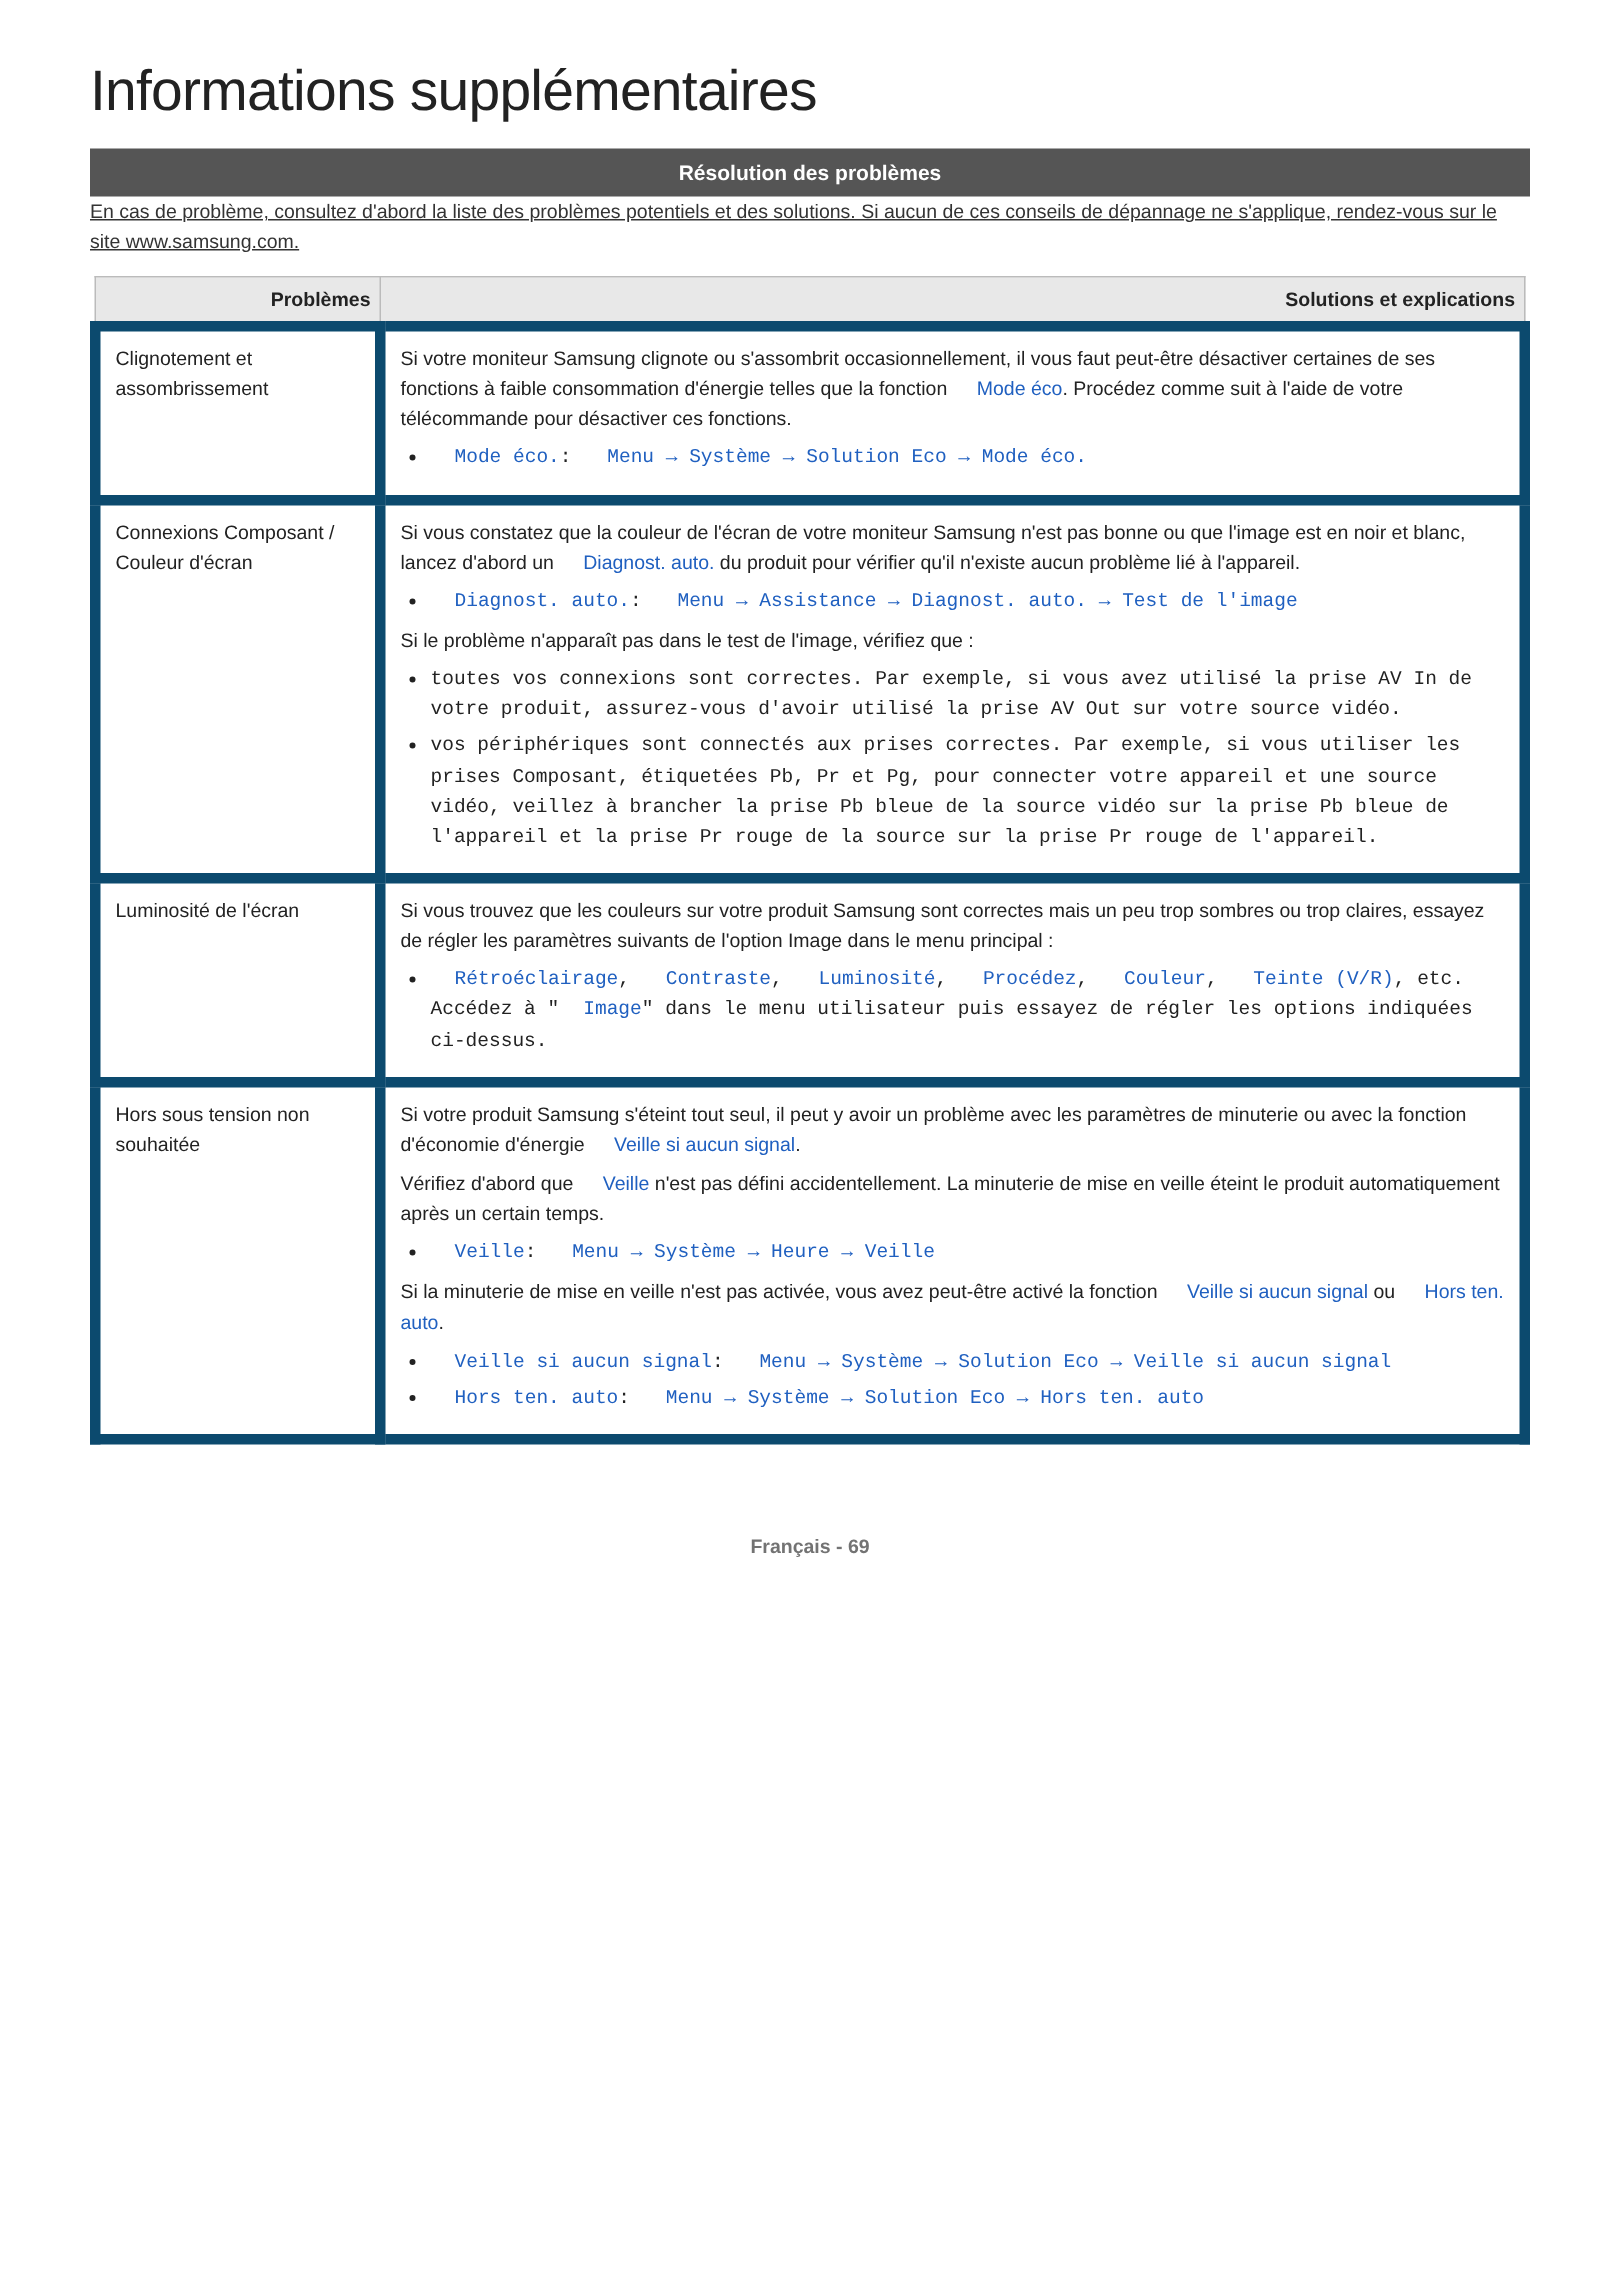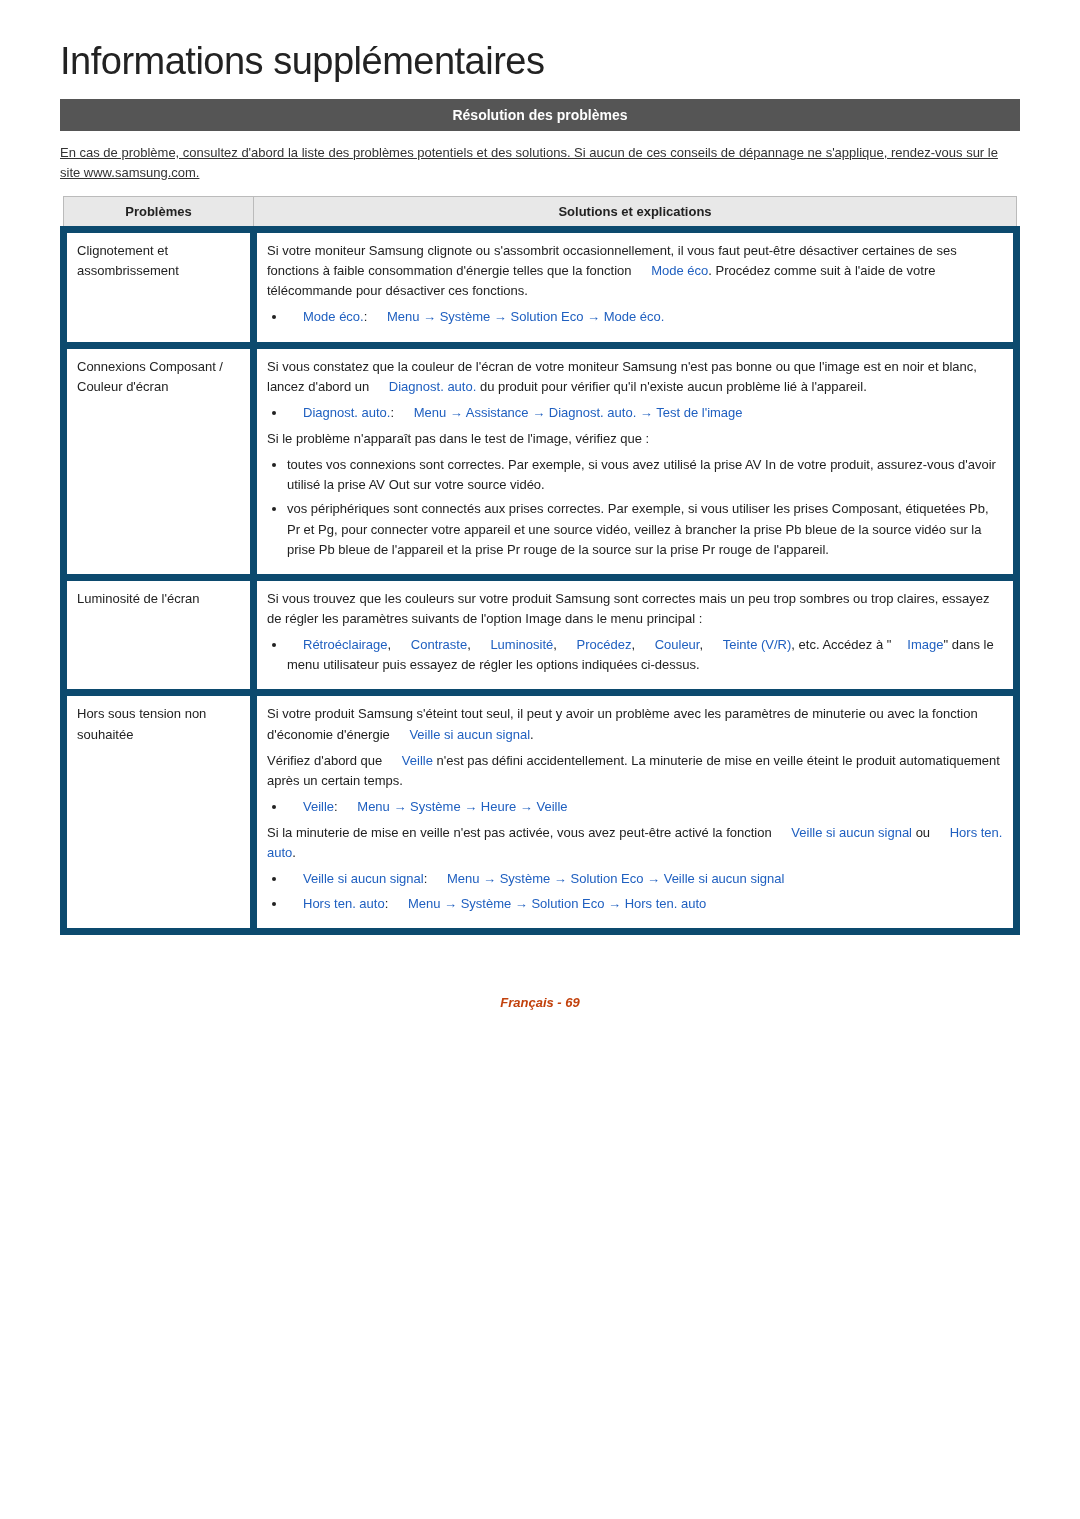--- a/index.html
+++ b/index.html
@@ -23,40 +23,40 @@
       margin-bottom: 16px;
       letter-spacing: -0.5px;
     }
     .section-header {
       background: #555;
       color: #fff;
       text-align: center;
       font-weight: bold;
       font-size: 14px;
       padding: 8px 12px;
-      margin-bottom: 12px;
+      margin-bottom: 0;
     }
     .intro-text {
       font-size: 13px;
       color: #333;
       margin-bottom: 14px;
       line-height: 1.5;
       text-decoration: underline;
     }
     table {
       width: 100%;
       border-collapse: collapse;
       margin-bottom: 20px;
       font-size: 13px;
     }
     table thead tr th {
       background: #e8e8e8;
       border: 1px solid #bbb;
       padding: 7px 6px;
-      text-align: center;
+      text-align: right;
       font-weight: bold;
       font-size: 13px;
     }
     table tbody tr td {
       border: 7px solid #0c4a6e;
       padding: 8px 10px;
       vertical-align: top;
       line-height: 1.55;
     }
     table tbody tr td:first-child {
@@ -67,33 +67,33 @@
     }
     .link-blue {
       color: #2060c0;
       text-decoration: none;
       margin-left: 16px;
     }
     .page-footer {
       text-align: center;
       margin-top: 60px;
       font-size: 13px;
-      color: #c2410c;
+      color: #737373;
       font-weight: bold;
-      font-style: italic;
     }
     td p {
       margin-bottom: 6px;
     }
     td ul {
       margin: 6px 0 6px 20px;
     }
     td ul li {
       margin-bottom: 4px;
       line-height: 1.55;
+      font-family: Liberation Mono, monospace;
     }
   </style>
 </head>
 <body>
 
 <h1 class="page-title">Informations supplémentaires</h1>
 
 <div class="section-header">Résolution des problèmes</div>
 
 <p class="intro-text">En cas de problème, consultez d'abord la liste des problèmes potentiels et des solutions. Si aucun de ces conseils de dépannage ne s'applique, rendez-vous sur le site www.samsung.com.</p>

